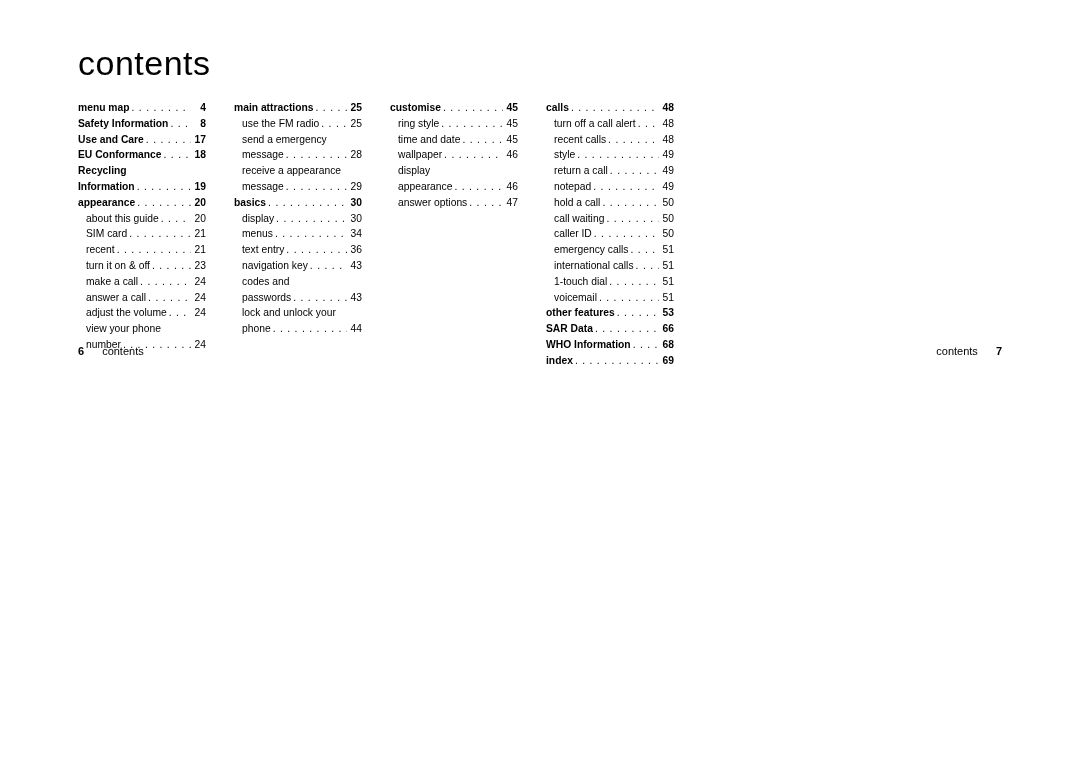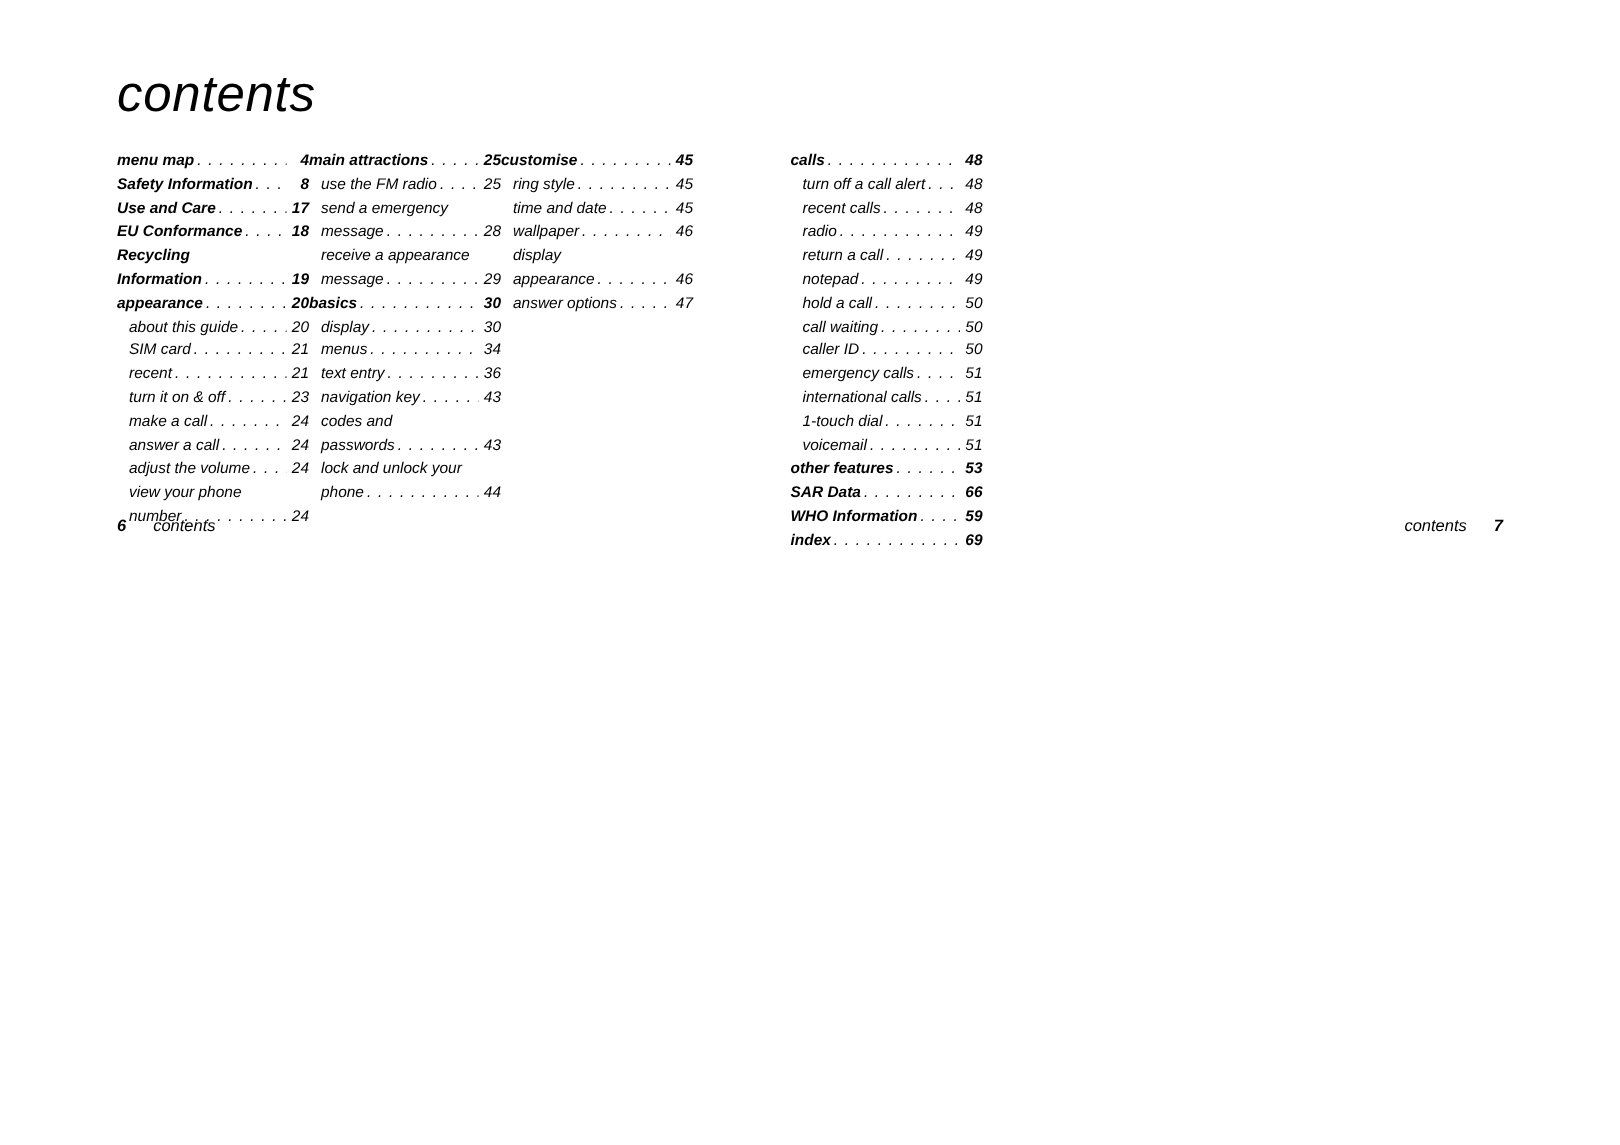--- a/index.html
+++ b/index.html
@@ -10,42 +10,42 @@
     width: 1080px;
     height: 763px;
     overflow: hidden;
     color: #000;
   }
   .page-wrap {
     position: relative;
     width: 1080px;
     height: 543px;
     box-sizing: border-box;
-    font-style: italic;
   }
   .heading {
     position: absolute;
     left: 78px;
     top: 44px;
     font-size: 34px;
     letter-spacing: 0.5px;
   }
   .columns {
     position: absolute;
     left: 78px;
     top: 100px;
     width: 938px;
     display: flex;
+    gap: 28px;
   }
   .col {
     width: 128px;
     font-size: 10.3px;
     line-height: 15.8px;
   }
-  .col-c4 { margin-left: 65px; }
+  .col-c4 { }
   .toc-row {
     display: flex;
     align-items: baseline;
     white-space: nowrap;
   }
   .toc-row.sub { padding-left: 8px; }
   .toc-label { flex: 0 0 auto; }
   .toc-label.bold { font-weight: bold; }
   .toc-dots {
     flex: 1 1 auto;
@@ -279,21 +279,21 @@
           <span class="toc-label">turn off a call alert</span>
           <span class="toc-dots"> . . . . . . . . . . . . . . . . . . . . . . . . . . . . . . . . . . . . . . . .</span>
           <span class="toc-page">48</span>
         </div>
         <div class="toc-row sub">
           <span class="toc-label">recent calls</span>
           <span class="toc-dots"> . . . . . . . . . . . . . . . . . . . . . . . . . . . . . . . . . . . . . . . .</span>
           <span class="toc-page">48</span>
         </div>
         <div class="toc-row sub">
-          <span class="toc-label">radio</span>
+          <span class="toc-label">style</span>
           <span class="toc-dots"> . . . . . . . . . . . . . . . . . . . . . . . . . . . . . . . . . . . . . . . .</span>
           <span class="toc-page">49</span>
         </div>
         <div class="toc-row sub">
           <span class="toc-label">return a call</span>
           <span class="toc-dots"> . . . . . . . . . . . . . . . . . . . . . . . . . . . . . . . . . . . . . . . .</span>
           <span class="toc-page">49</span>
         </div>
         <div class="toc-row sub">
           <span class="toc-label">notepad</span>
@@ -341,21 +341,21 @@
           <span class="toc-page bold">53</span>
         </div>
         <div class="toc-row">
           <span class="toc-label bold">SAR Data</span>
           <span class="toc-dots"> . . . . . . . . . . . . . . . . . . . . . . . . . . . . . . . . . . . . . . . .</span>
           <span class="toc-page bold">66</span>
         </div>
         <div class="toc-row">
           <span class="toc-label bold">WHO Information</span>
           <span class="toc-dots"> . . . . . . . . . . . . . . . . . . . . . . . . . . . . . . . . . . . . . . . .</span>
-          <span class="toc-page bold">59</span>
+          <span class="toc-page bold">68</span>
         </div>
         <div class="toc-row">
           <span class="toc-label bold">index</span>
           <span class="toc-dots"> . . . . . . . . . . . . . . . . . . . . . . . . . . . . . . . . . . . . . . . .</span>
           <span class="toc-page bold">69</span>
         </div>
       </div>
 </div>
 
 <div class="footer-left">

